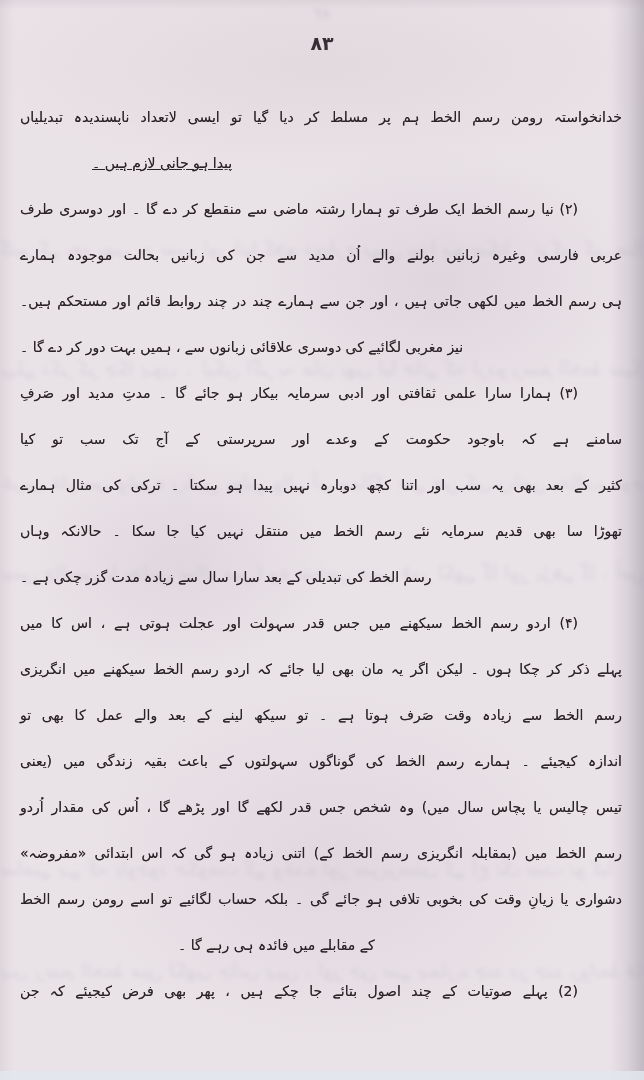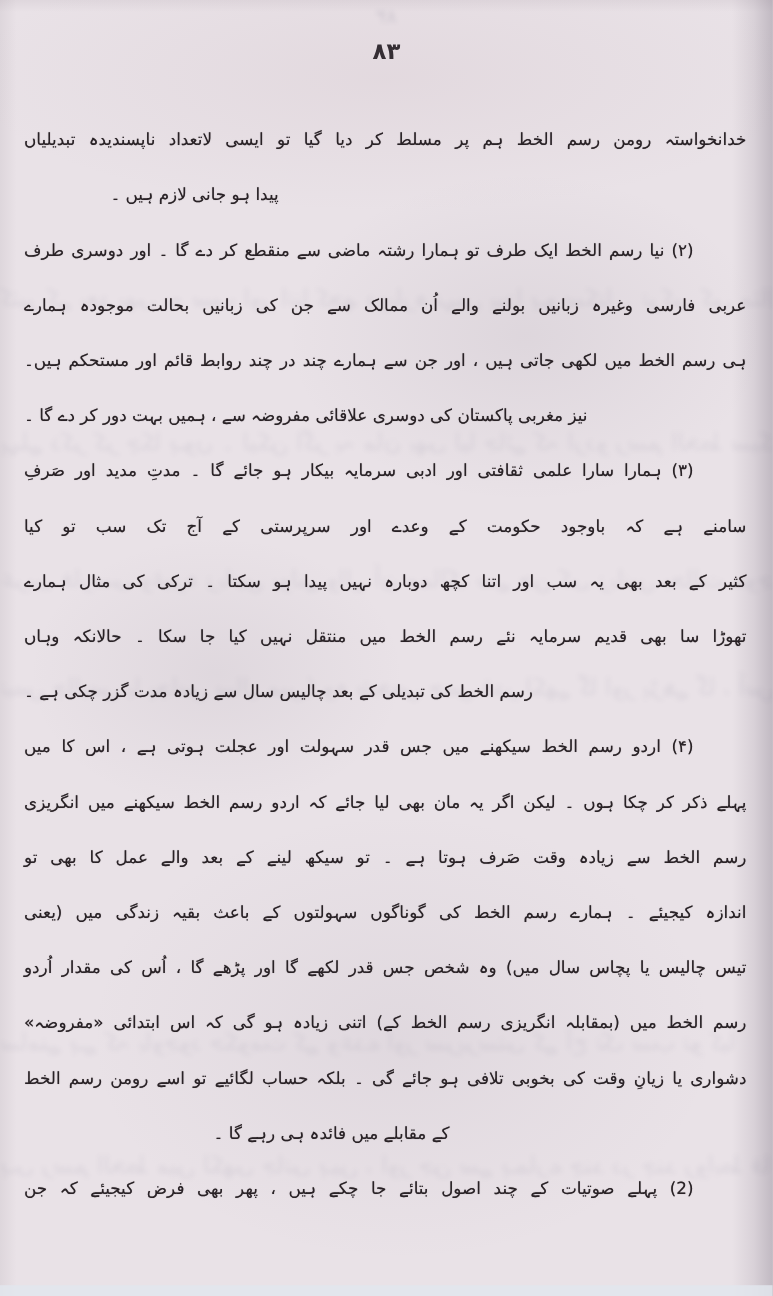--- a/index.html
+++ b/index.html
@@ -37,21 +37,21 @@
     height:46px;line-height:46px;
     font-size:14px;color:#292226;
     text-align:justify;text-align-last:justify;
     text-shadow:0 0 .6px rgba(41,34,38,.55);
     white-space:normal;overflow:visible;
   }
   
   .line.p-start{padding-right:44px;}
   
   .line.p-end{text-align:left;text-align-last:left;}
-  .line.p-end.ind-sm{padding-left:72px;}
+  .line.p-end.ind-sm{padding-left:72px;text-decoration:underline;}
   .line.p-end.ind-md{padding-left:0;}
   .line.p-end.ind-lg{padding-left:158px;}
   
   .ghost{
     position:absolute;left:0;right:0;
     direction:rtl;white-space:nowrap;overflow:hidden;
     font-size:20px;color:#5a5a74;
     opacity:.09;filter:blur(2px);
     transform:scaleX(-1);
     pointer-events:none;
@@ -70,28 +70,28 @@
   <div class="ghost" style="top:560px;">تیس چالیس یا پچاس سال میں) وہ شخص جس قدر لکھے گا اور پڑھے گا ، اُس کی مقدار اُردو</div>
   <div class="ghost" style="top:856px;">سامنے ہے کہ باوجود حکومت کے وعدے اور سرپرستی کے آج تک سب تو کیا</div>
   <div class="ghost" style="top:958px;">ہی رسم الخط میں لکھی جاتی ہیں ، اور جن سے ہمارے چند در چند روابط قائم اور مستحکم ہیں۔</div>
 
   <div class="page-number">۸۳</div>
 
   <div class="text-block">
     <div class="line">خدانخواستہ رومن رسم الخط ہم پر مسلط کر دیا گیا تو ایسی لاتعداد ناپسندیدہ تبدیلیاں</div>
     <div class="line p-end ind-sm">پیدا ہو جانی لازم ہیں ۔</div>
     <div class="line p-start">(۲) نیا رسم الخط ایک طرف تو ہمارا رشتہ ماضی سے منقطع کر دے گا ۔ اور دوسری طرف</div>
-    <div class="line">عربی فارسی وغیرہ زبانیں بولنے والے اُن ممالک سے جن کی زبانیں بحالت موجودہ ہمارے</div>
+    <div class="line">عربی فارسی وغیرہ زبانیں بولنے والے اُن مدید سے جن کی زبانیں بحالت موجودہ ہمارے</div>
     <div class="line">ہی رسم الخط میں لکھی جاتی ہیں ، اور جن سے ہمارے چند در چند روابط قائم اور مستحکم ہیں۔</div>
-    <div class="line p-end ind-md">نیز مغربی پاکستان کی دوسری علاقائی مفروضہ سے ، ہمیں بہت دور کر دے گا ۔</div>
+    <div class="line p-end ind-md">نیز مغربی لگائیے کی دوسری علاقائی زبانوں سے ، ہمیں بہت دور کر دے گا ۔</div>
     <div class="line p-start">(۳) ہمارا سارا علمی ثقافتی اور ادبی سرمایہ بیکار ہو جائے گا ۔ مدتِ مدید اور صَرفِ</div>
     <div class="line">سامنے ہے کہ باوجود حکومت کے وعدے اور سرپرستی کے آج تک سب تو کیا</div>
     <div class="line">کثیر کے بعد بھی یہ سب اور اتنا کچھ دوبارہ نہیں پیدا ہو سکتا ۔ ترکی کی مثال ہمارے</div>
     <div class="line">تھوڑا سا بھی قدیم سرمایہ نئے رسم الخط میں منتقل نہیں کیا جا سکا ۔ حالانکہ وہاں</div>
-    <div class="line p-end ind-md">رسم الخط کی تبدیلی کے بعد چالیس سال سے زیادہ مدت گزر چکی ہے ۔</div>
+    <div class="line p-end ind-md">رسم الخط کی تبدیلی کے بعد سارا سال سے زیادہ مدت گزر چکی ہے ۔</div>
     <div class="line p-start">(۴) اردو رسم الخط سیکھنے میں جس قدر سہولت اور عجلت ہوتی ہے ، اس کا میں</div>
     <div class="line">پہلے ذکر کر چکا ہوں ۔ لیکن اگر یہ مان بھی لیا جائے کہ اردو رسم الخط سیکھنے میں انگریزی</div>
     <div class="line">رسم الخط سے زیادہ وقت صَرف ہوتا ہے ۔ تو سیکھ لینے کے بعد والے عمل کا بھی تو</div>
     <div class="line">اندازہ کیجیئے ۔ ہمارے رسم الخط کی گوناگوں سہولتوں کے باعث بقیہ زندگی میں (یعنی</div>
     <div class="line">تیس چالیس یا پچاس سال میں) وہ شخص جس قدر لکھے گا اور پڑھے گا ، اُس کی مقدار اُردو</div>
     <div class="line">رسم الخط میں (بمقابلہ انگریزی رسم الخط کے) اتنی زیادہ ہو گی کہ اس ابتدائی «مفروضہ»</div>
     <div class="line">دشواری یا زیانِ وقت کی بخوبی تلافی ہو جائے گی ۔ بلکہ حساب لگائیے تو اسے رومن رسم الخط</div>
     <div class="line p-end ind-lg">کے مقابلے میں فائدہ ہی رہے گا ۔</div>
     <div class="line p-start">(2) پہلے صوتیات کے چند اصول بتائے جا چکے ہیں ، پھر بھی فرض کیجیئے کہ جن</div>
   </div>

